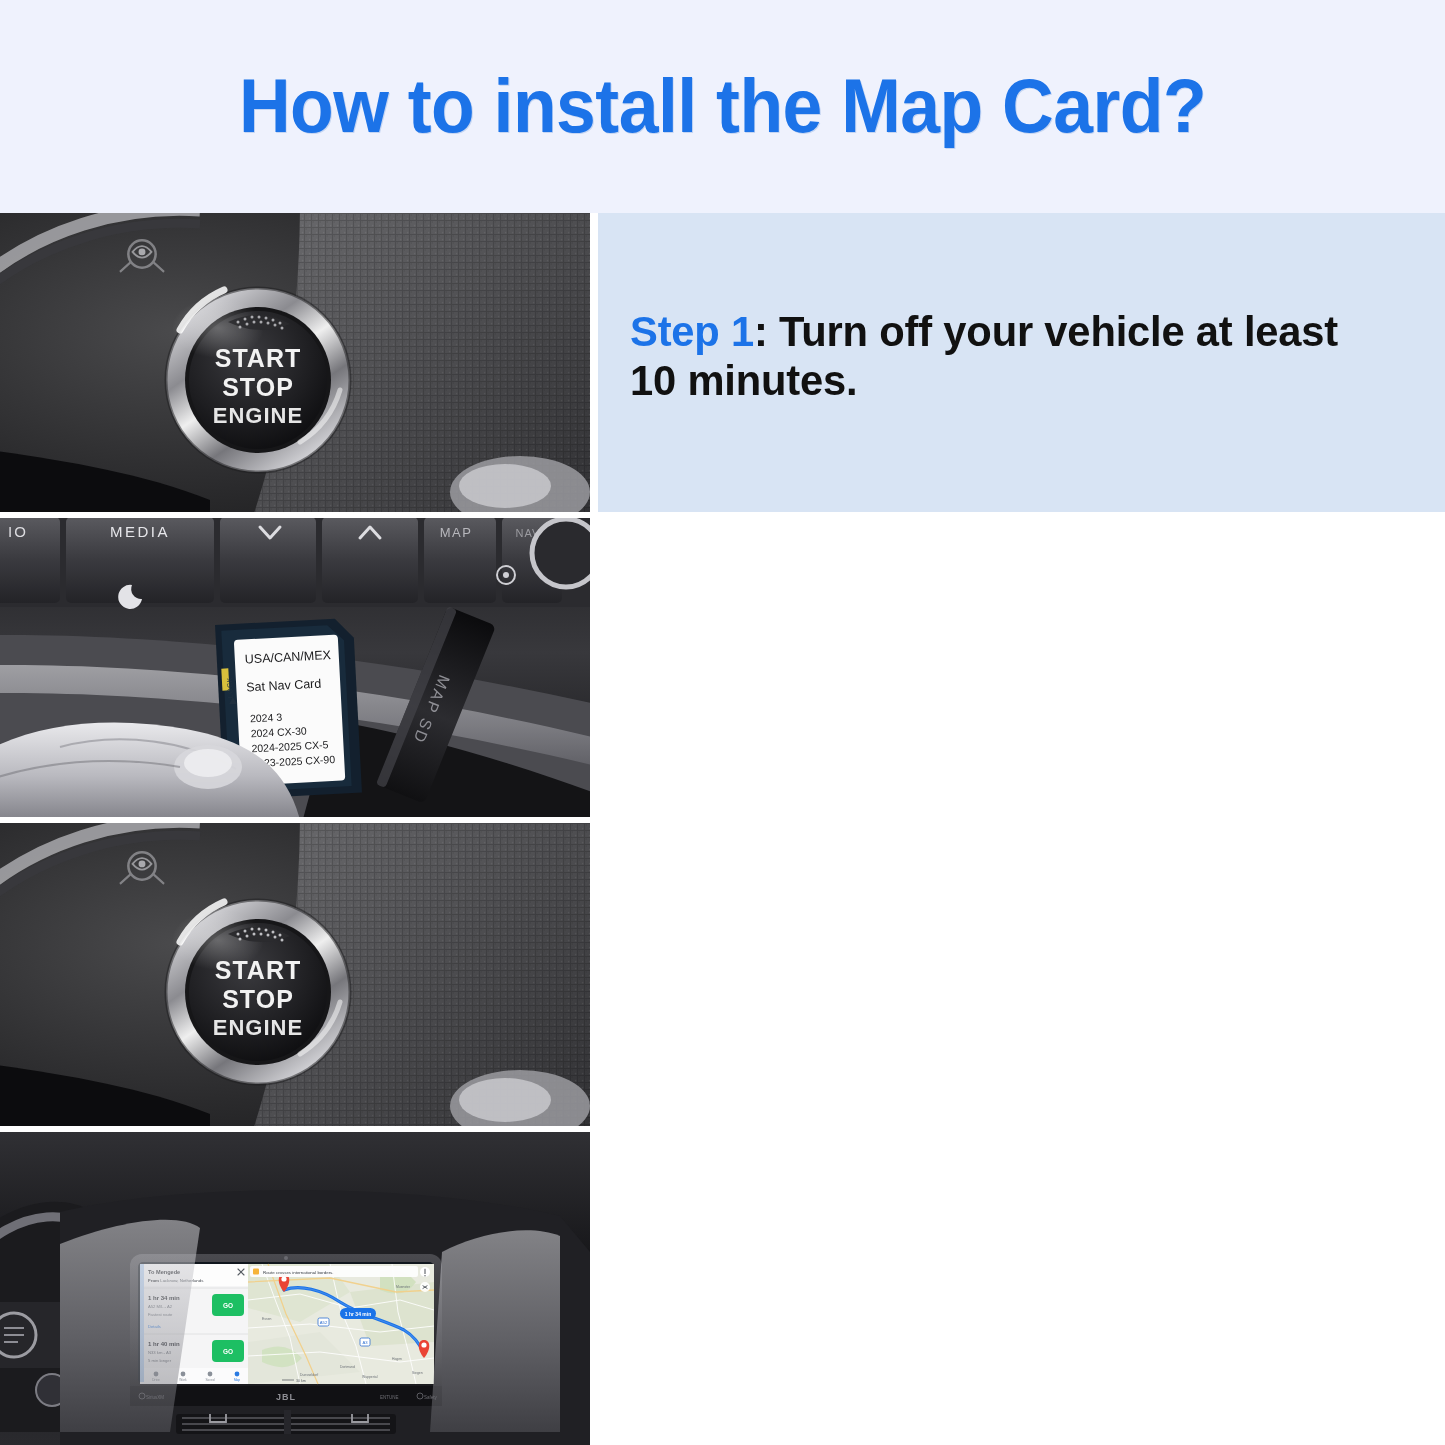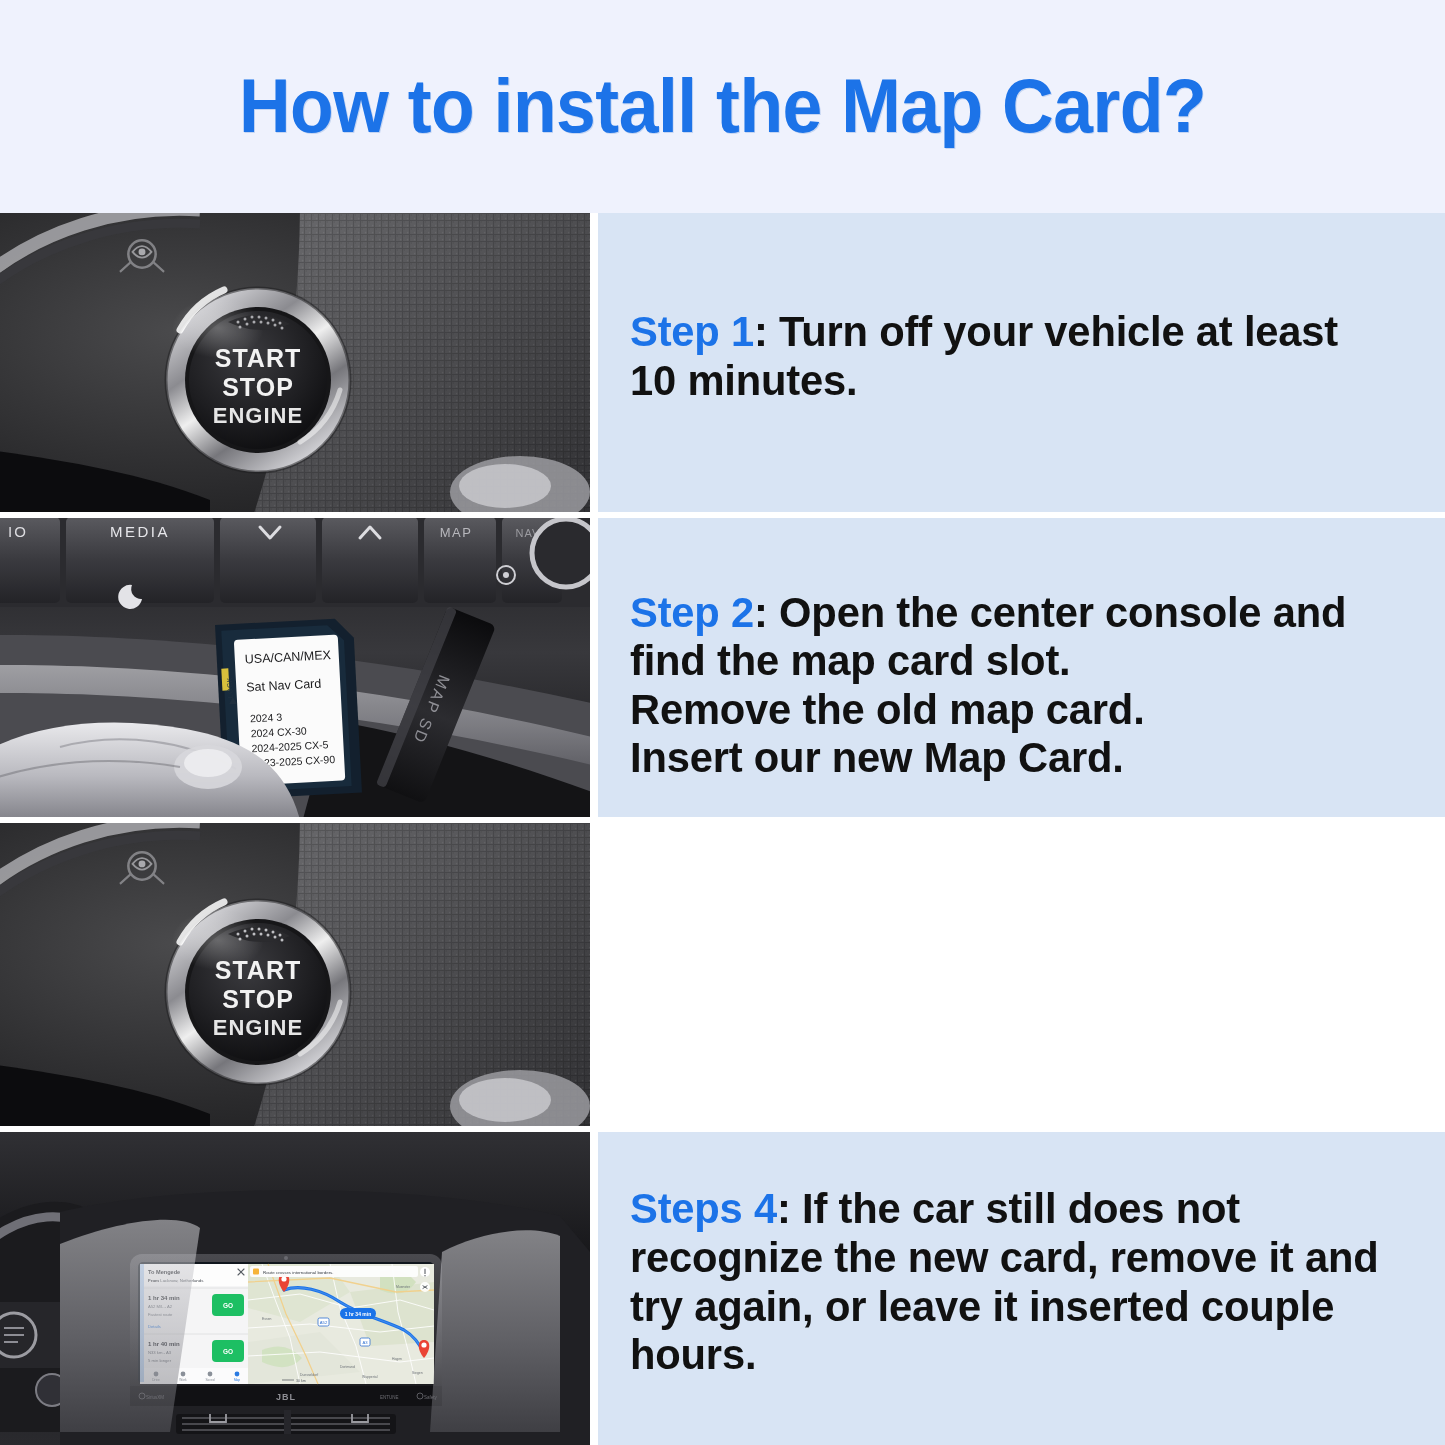--- a/index.html
+++ b/index.html
@@ -281,27 +281,20 @@
           </g>
 
           <g>
             <path d="M-20 240 C30 208 110 200 186 214 C250 226 286 252 300 305 L-20 305 Z" fill="url(#r2handG)"></path>
             <path d="M60 232 C120 216 190 226 236 254" stroke="#8d8d94" stroke-width="2" fill="none" opacity="0.6"></path>
             <ellipse cx="208" cy="252" rx="34" ry="22" fill="#d7d7dc" opacity="0.9"></ellipse>
             <ellipse cx="208" cy="248" rx="24" ry="14" fill="#ededf0" opacity="0.9"></ellipse>
             <path d="M-20 268 C40 246 110 240 180 252" stroke="#6f6f76" stroke-width="2" fill="none" opacity="0.5"></path>
           </g>
         </svg>
-      </div>
-      <div class="text-cell">
-        <div class="step-text" style="white-space: pre-line;">
-          <span class="step-label">Step 2</span><span>: </span><span>Open the center console and find the map card slot.
-Remove the old map card.
-Insert our new Map Card.</span>
-        </div>
       </div>
     </div>
 
     <div class="step-row" id="row3">
       <div class="photo-cell">
         <svg viewBox="0 0 590 309" preserveAspectRatio="xMidYMid slice">
           <defs>
             <radialGradient id="r3dashG" cx="30%" cy="40%" r="95%">
               <stop offset="0%" stop-color="#4a4a4c"></stop>
               <stop offset="55%" stop-color="#2a2a2c"></stop>
@@ -547,21 +540,16 @@
               <path d="M182 292 L390 292"></path>
               <path d="M182 298 L390 298"></path>
           </g>
           <g stroke="#9b9ba1" stroke-width="1.8" fill="none">
             <path d="M210 282 l0 8 l16 0 l0 -8"></path>
             <path d="M352 282 l0 8 l16 0 l0 -8"></path>
           </g>
           <rect x="284" y="278" width="7" height="24" fill="#26262b"></rect>
         </svg>
       </div>
-      <div class="text-cell">
-        <div class="step-text">
-          <span class="step-label">Steps 4</span><span>: </span><span>If the car still does not recognize the new card, remove it and try again, or leave it inserted couple hours.</span>
-        </div>
-      </div>
     </div>
 
   </div>
 </div>
 
 </body></html>

